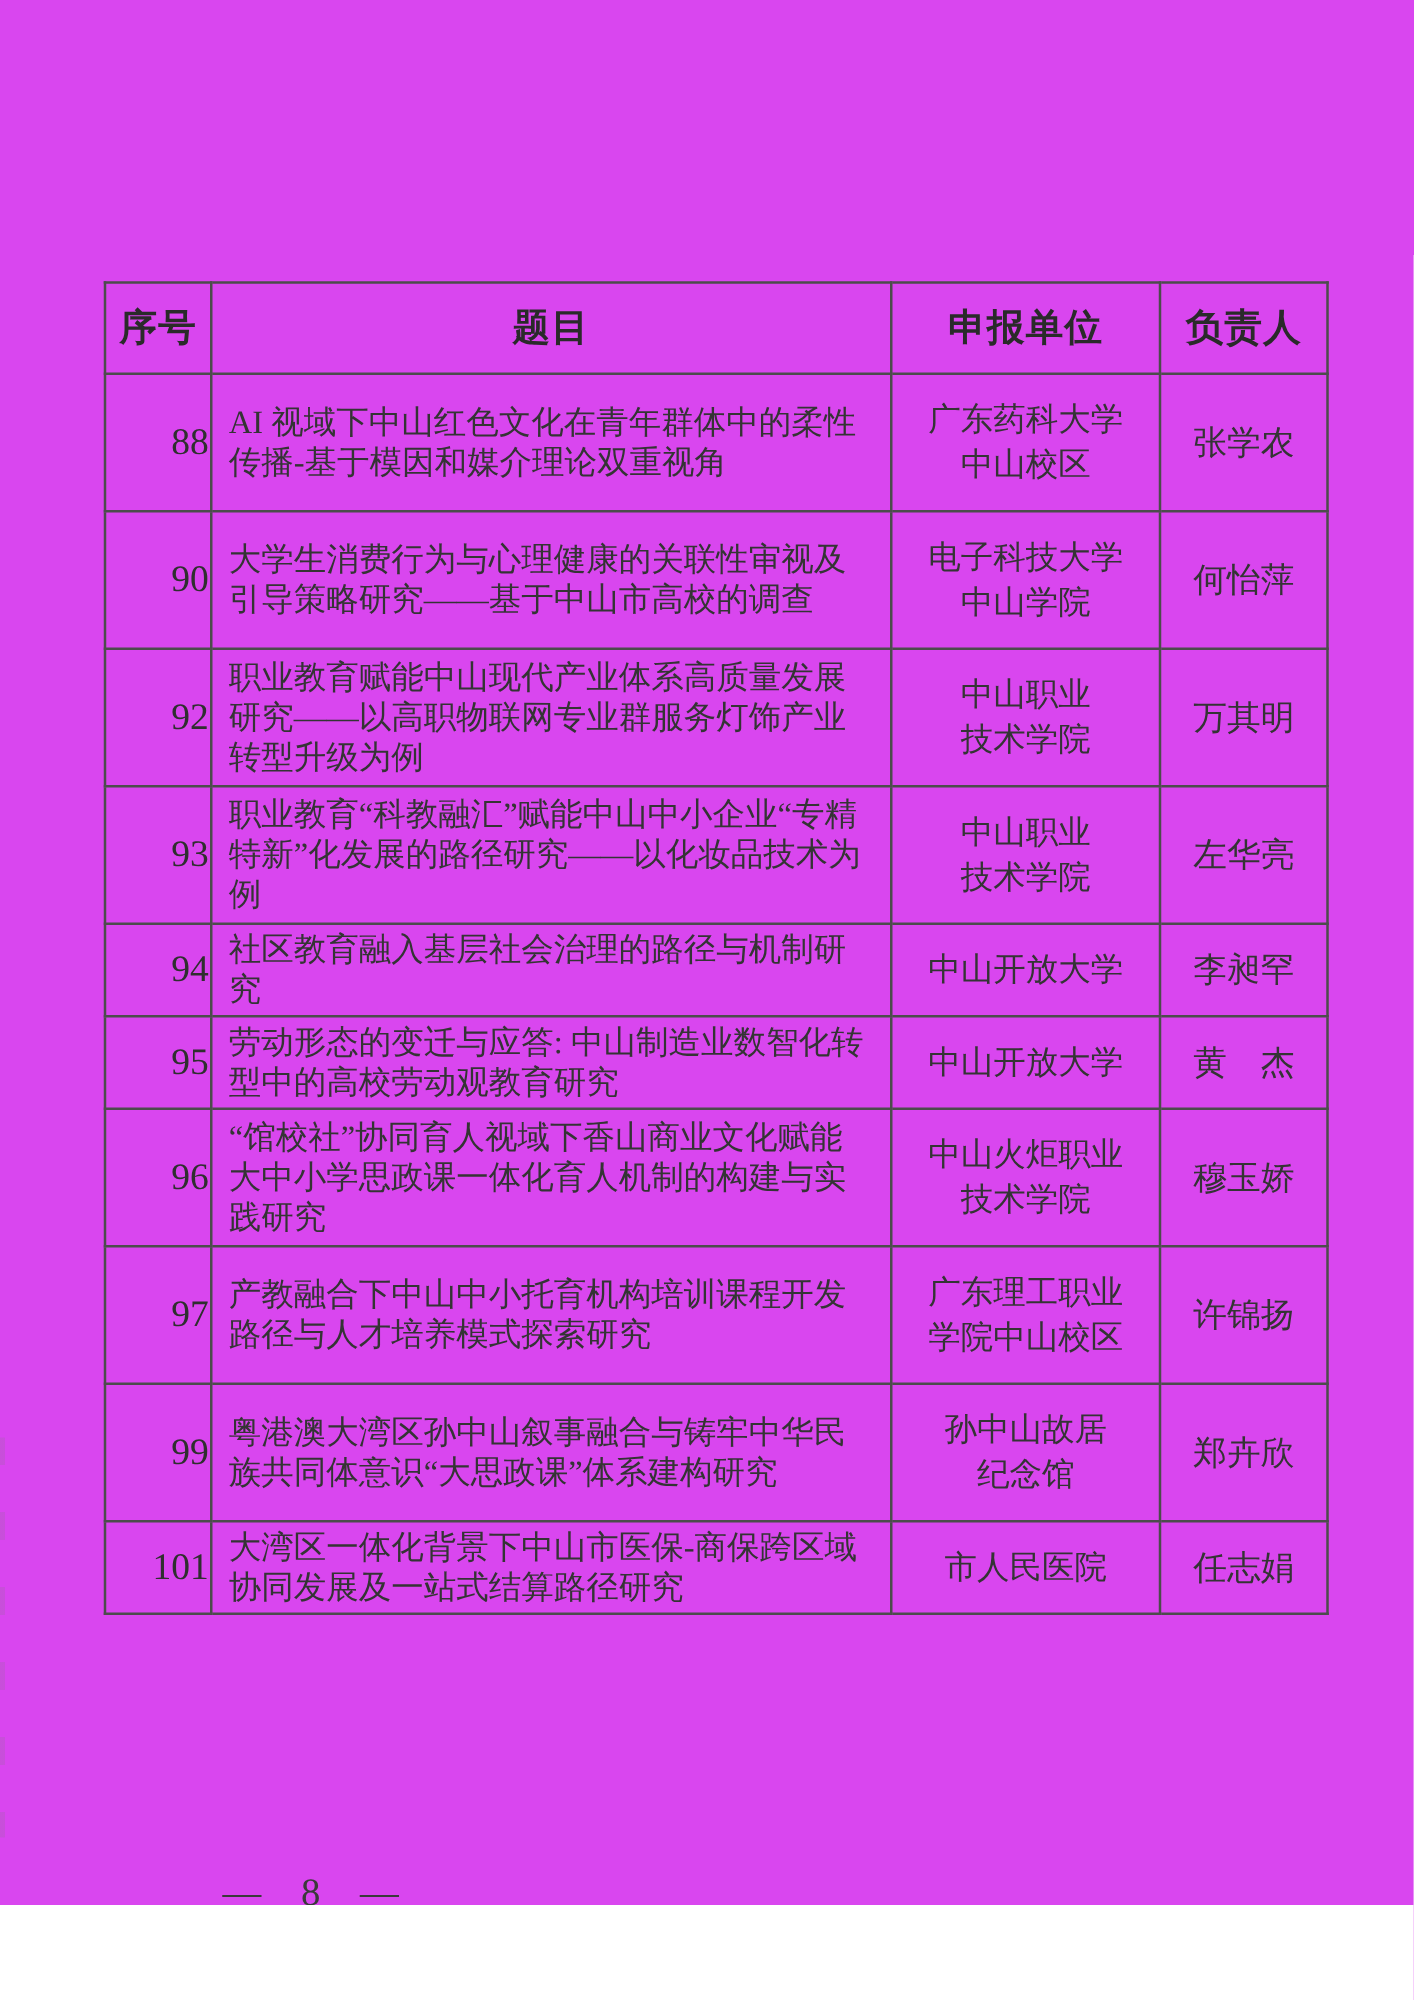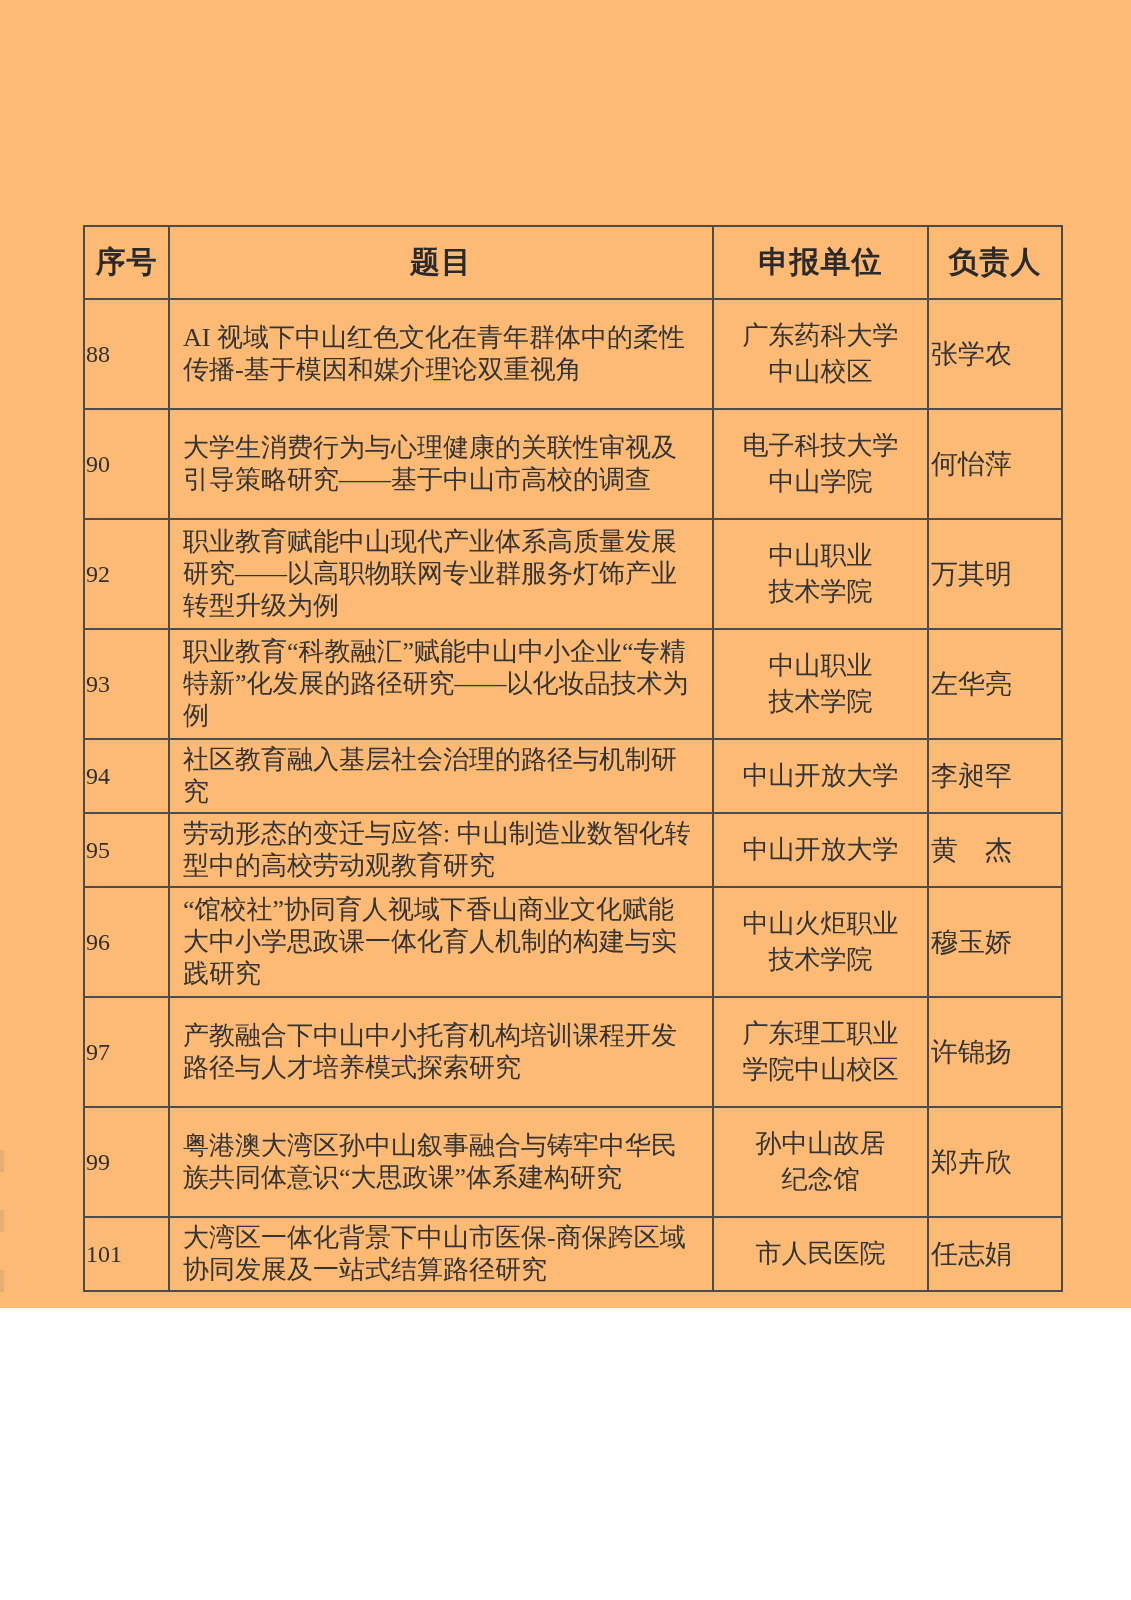--- a/index.html
+++ b/index.html
@@ -3,22 +3,22 @@
 <meta charset="utf-8">
 <style>
   html, body {
     margin: 0;
     padding: 0;
     background: #ffffff;
   }
   .page {
     position: relative;
     width: 1131px;
-    height: 1308px;
-    background: #fdba74;
+    height: 1524px;
+    background: #d946ef;
     overflow: hidden;
     font-family: "Liberation Serif", "DejaVu Serif", serif;
     color: #333333;
   }
   
   .artifact {
     position: absolute;
     left: 0;
     top: 1150px;
     width: 4px;
@@ -46,42 +46,43 @@
   .projects thead th {
     height: 69px;
     font-family: "Liberation Sans", "DejaVu Sans", sans-serif;
     font-weight: bold;
     font-size: 30px;
     color: #2a2a2a;
     text-align: center;
     letter-spacing: 1px;
   }
   .c-no {
-    text-align: left;
-    font-size: 24px;
+    text-align: right;
+    font-size: 30px;
     color: #2f2f2f;
     font-family: "Liberation Serif", serif;
   }
   .c-title {
     text-align: left;
     padding: 1px 8px 1px 13px;
     font-size: 26px;
     line-height: 32px;
     white-space: pre-line;
     color: #343434;
   }
   .c-unit {
     text-align: center;
     font-size: 26px;
     line-height: 36px;
     white-space: pre-line;
     color: #343434;
     padding: 18px 2px;
   }
   .c-person {
+    text-align: center;
     font-size: 27px;
     color: #343434;
     padding: 1px 2px;
     margin-top: 16px;
   }
   .page-number {
     position: absolute;
     left: 178px;
     top: 1496px;
     font-size: 31px;

